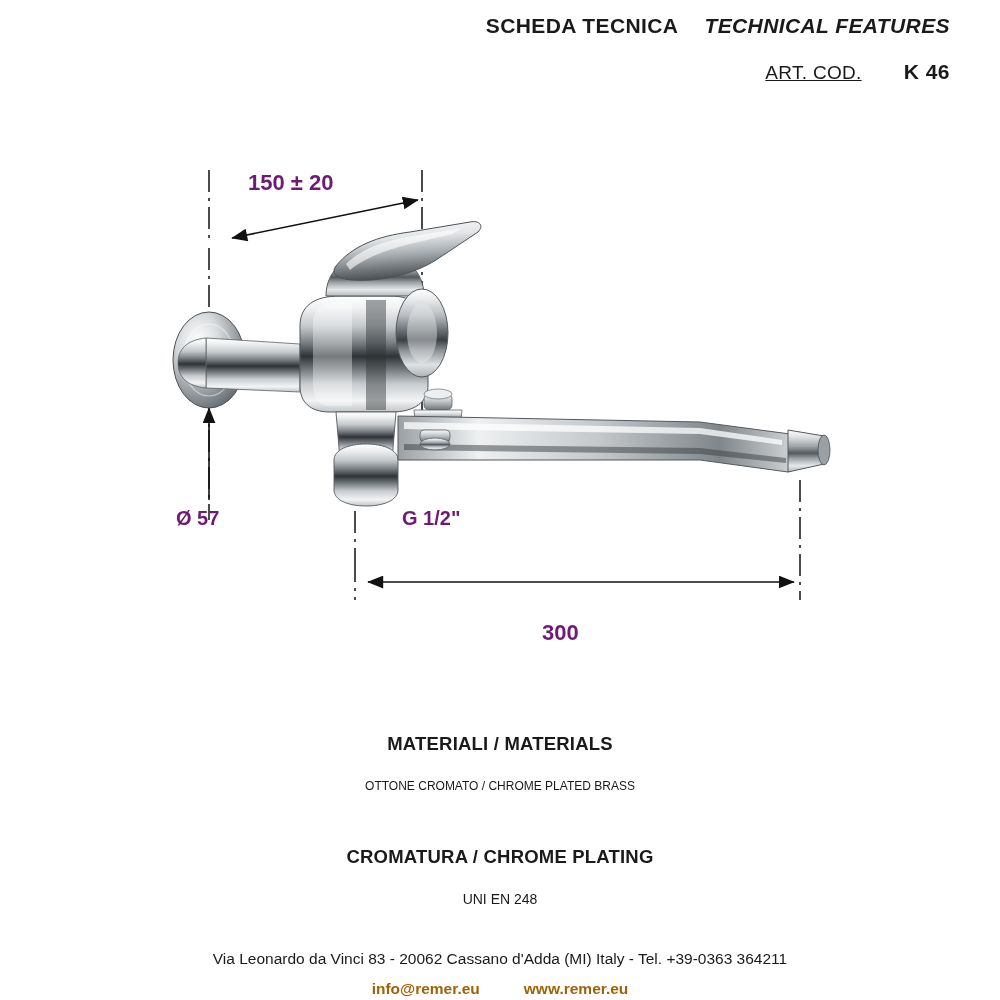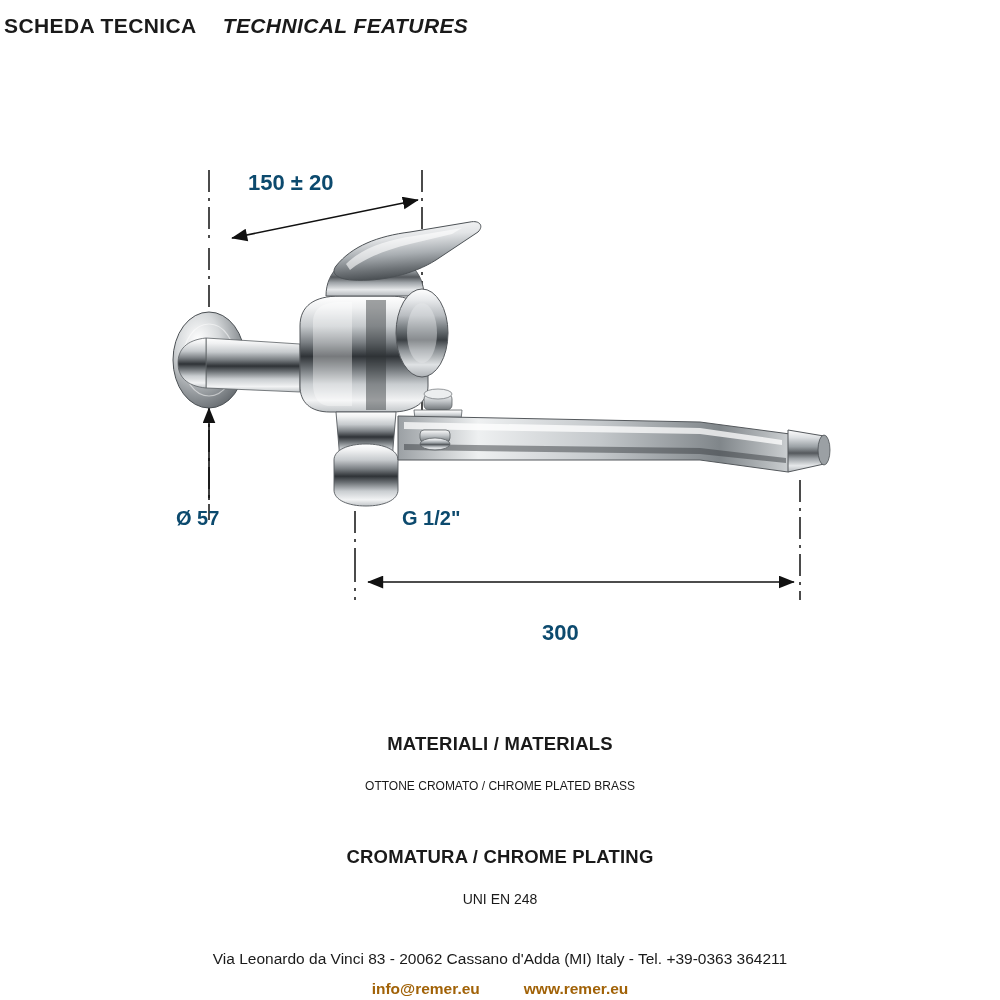--- a/index.html
+++ b/index.html
@@ -13,23 +13,23 @@
     position: relative;
     font-family: "Liberation Sans", sans-serif;
     color: #1a1a1a;
     overflow: hidden;
   }
 
   
   .header {
     position: absolute;
     top: 14px;
-    left: 4px;
+    left: 12px;
     width: 938px;
-    text-align: left;
+    text-align: right;
   }
   .header-line1 {
     font-size: 21px;
     font-weight: bold;
     letter-spacing: 0.4px;
   }
   .header-line1 .it {
     font-style: italic;
     margin-left: 26px;
   }
@@ -56,21 +56,21 @@
     left: 0;
     width: 1000px;
     height: 560px;
   }
   .drawing svg { display: block; }
 
   .dim-label {
     position: absolute;
     font-size: 20px;
     font-weight: bold;
-    color: #0c4a6e;
+    color: #701a75;
     white-space: nowrap;
   }
   #label-150 { left: 248px; top: 40px; font-size: 22px; }
   #label-d65 { left: 176px; top: 377px; font-size: 20px; }
   #label-g12 { left: 402px; top: 377px; font-size: 20px; }
   #label-300 { left: 542px; top: 490px; font-size: 22px; }
 
   
   .specs {
     position: absolute;
@@ -96,20 +96,23 @@
     font-weight: bold;
   }
   #footer-contacts .web { margin-left: 44px; }
 </style>
 </head>
 <body>
 
 <div class="header">
   <div class="header-line1">
     <span>SCHEDA TECNICA</span><span class="it">TECHNICAL FEATURES</span>
+  </div>
+  <div class="header-line2">
+    <span class="lbl">ART. COD.</span><span class="code">K 46</span>
   </div>
 </div>
 
 <div class="drawing">
 
   <svg width="1000" height="560" viewBox="0 0 1000 560">
     <defs>
 
       <linearGradient id="chromeV" x1="0" y1="0" x2="0" y2="1">
         <stop offset="0%" stop-color="#ffffff"></stop>

